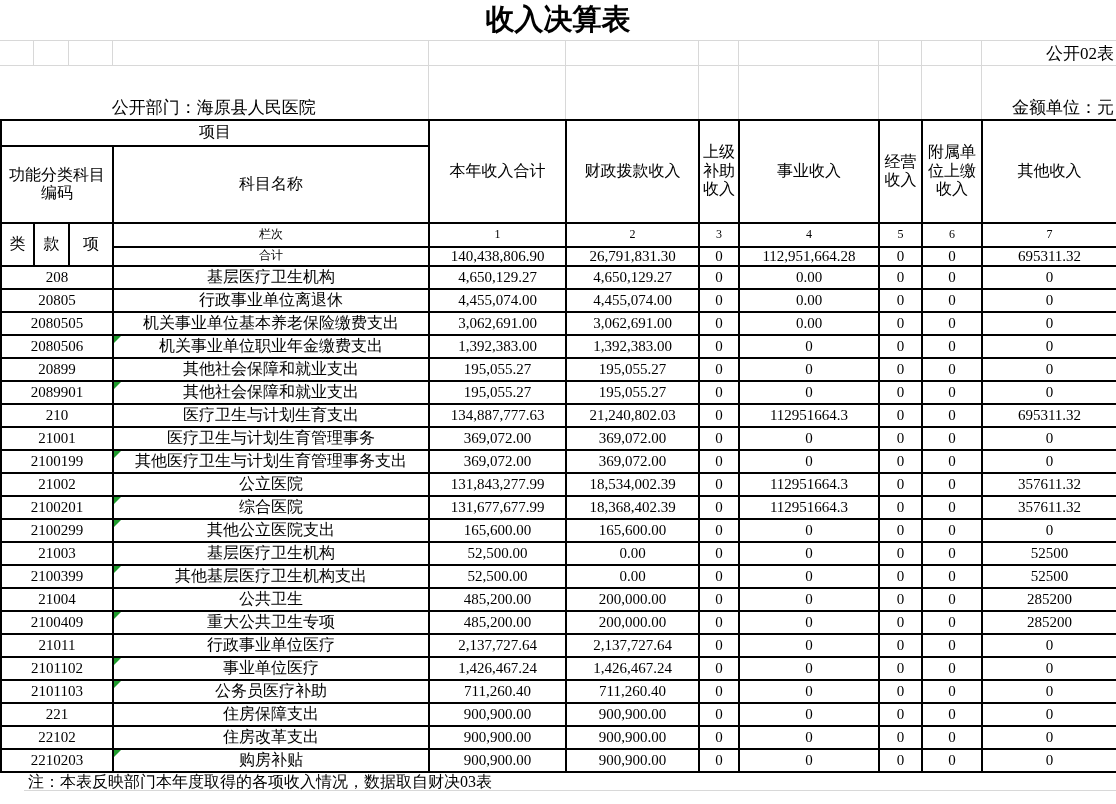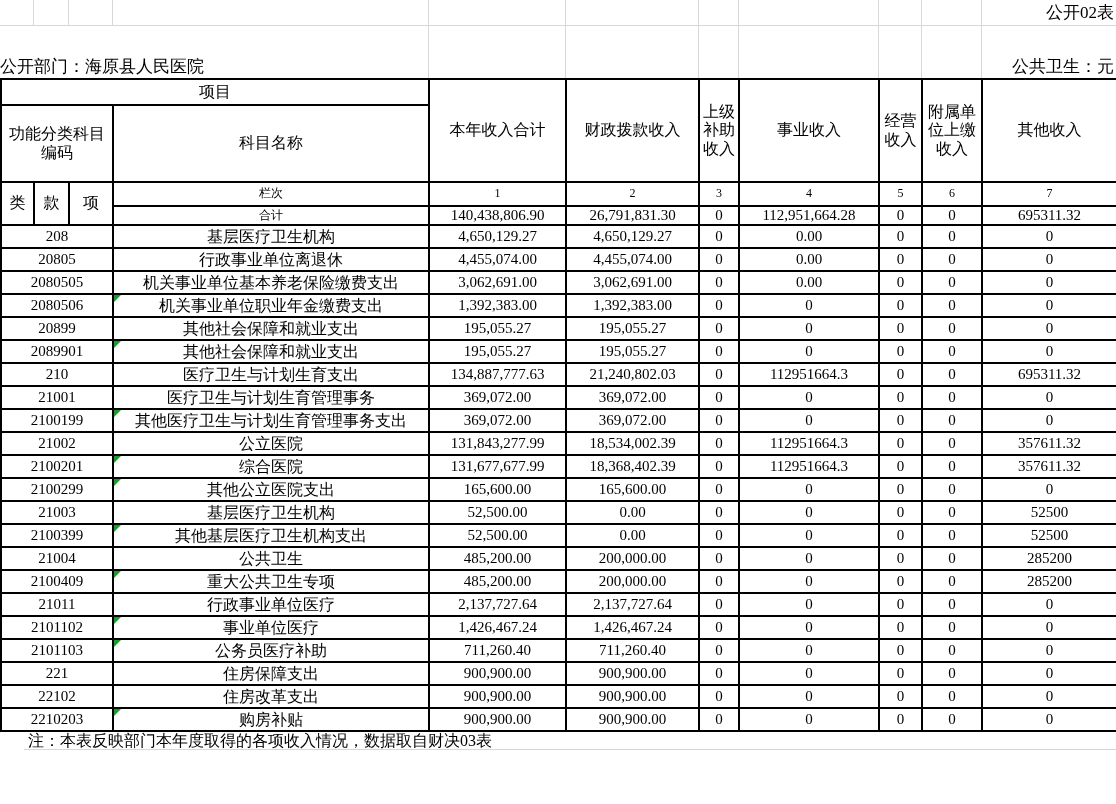--- a/index.html
+++ b/index.html
@@ -11,21 +11,21 @@
 
   
   table.topgrid{border-style:hidden;}
   table.topgrid td{border:1px solid #d8d8d8;padding:0;overflow:hidden;white-space:nowrap;}
   tr.title-row td{border:none;text-align:center;font-size:29px;font-weight:bold;height:36px;vertical-align:middle;}
   tr.meta1{height:25px;}
   tr.meta1 td{font-size:17px;vertical-align:middle;text-align:right;}
   tr.meta2{height:53px;}
   tr.meta2 td{font-size:17px;vertical-align:bottom;}
   .ta-r{text-align:right;padding-right:2px !important;}
-  .ta-c{}
+  .ta-c{text-align:center;}
 
   
   table.main{border:2px solid #000;}
   table.main th,table.main td{border:2px solid #000;padding:0;font-weight:normal;
       text-align:center;vertical-align:middle;overflow:hidden;white-space:nowrap;line-height:1.15;}
   table.main th{font-size:16px;white-space:normal;}
   tr.h1{height:26px;}
   tr.h2{height:77px;}
   tr.h3{height:24px;}
   tr.h4{height:15px;font-family:Liberation Serif, serif;}
@@ -55,20 +55,23 @@
       <col style="width:316px">
         <col style="width:137px">
         <col style="width:133px">
       <col style="width:40px">
         <col style="width:140px">
         <col style="width:43px">
       <col style="width:60px">
         <col style="width:135px">
     </colgroup>
     <tbody>
+        <tr class="title-row">
+      <td colspan="11">收入决算表</td>
+    </tr>
     <tr class="meta1">
       <td></td>
       <td></td>
       <td></td>
       <td></td>
       <td></td>
       <td></td>
       <td></td>
       <td></td>
       <td></td>
@@ -76,21 +79,21 @@
       <td class="ta-r">公开02表</td>
     </tr>
     <tr class="meta2">
       <td colspan="4" class="ta-c">公开部门：海原县人民医院</td>
       <td></td>
       <td></td>
       <td></td>
       <td></td>
       <td></td>
       <td></td>
-      <td class="ta-r">公共卫生：元</td>
+      <td class="ta-r">金额单位：元</td>
     </tr>
   </tbody>
     </table>
 
   <table class="main">
     <colgroup>
       <col style="width:33px">
         <col style="width:35px">
         <col style="width:44px">
       <col style="width:316px">

